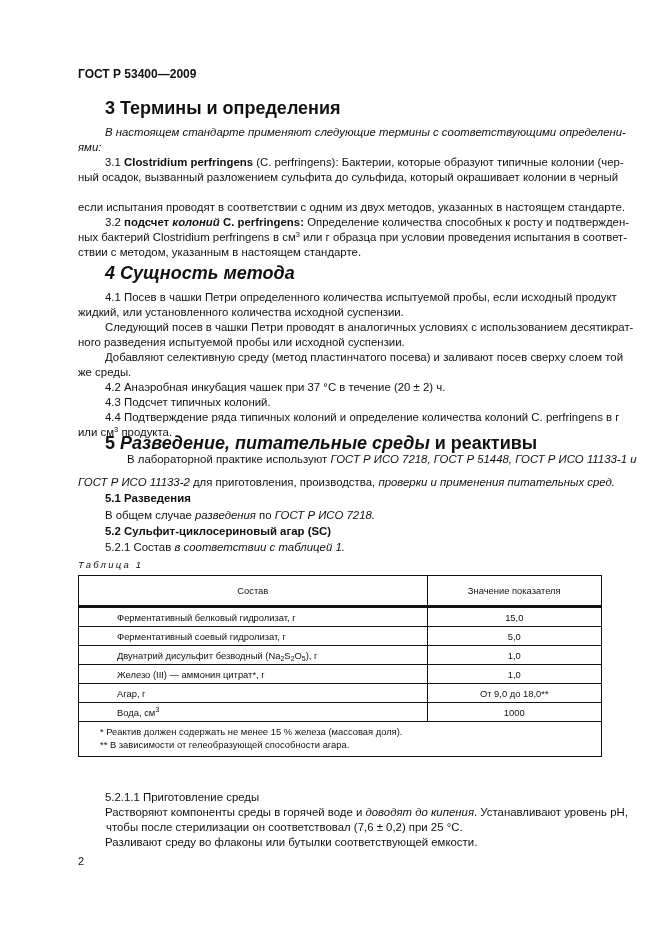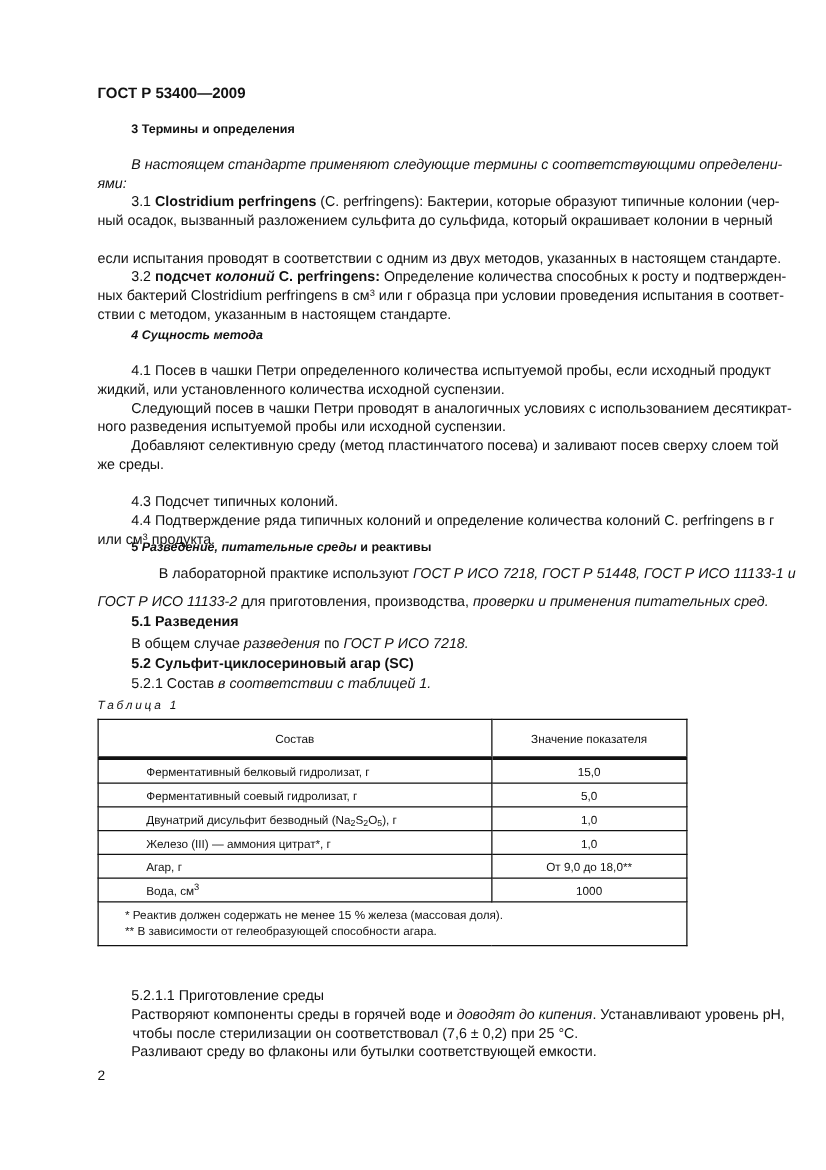--- a/index.html
+++ b/index.html
@@ -4,28 +4,28 @@
 <style>
   html, body { margin: 0; padding: 0; background: #ffffff; }
   body { width: 661px; height: 936px; position: relative; overflow: hidden;
          font-family: "Liberation Sans", sans-serif; color: #111; }
   .page { position: absolute; left: 0; top: 0; width: 661px; height: 936px; }
   .ln { position: absolute; left: 78px; width: 535px; font-size: 11.4px; line-height: 14px;
         white-space: nowrap; }
   .ln.j { text-align: justify; text-align-last: justify; }
   .ind { left: 105px; width: 508px; }
   .hdr { font-weight: bold; font-size: 12px; }
-  .h1 { position: absolute; left: 105px; font-size: 10px; font-weight: bold; white-space: nowrap; }
+  .h1 { position: absolute; left: 105px; font-size: 18px; font-weight: bold; white-space: nowrap; }
   .it { font-style: italic; }
   .b { font-weight: bold; }
   sup { font-size: 7.5px; vertical-align: top; position: relative; top: -2px; }
   sub { font-size: 7px; vertical-align: baseline; position: relative; top: 2px; }
   .tcap { position: absolute; left: 78px; top: 559px; font-size: 9.5px; font-style: italic;
           letter-spacing: 2.2px; white-space: nowrap; }
-  table.t1 { position: absolute; left: 78px; top: 575px; width: 472px; border-collapse: collapse;
+  table.t1 { position: absolute; left: 78px; top: 575px; width: 524px; border-collapse: collapse;
              font-size: 9.4px; }
   table.t1 td, table.t1 th { border: 1.3px solid #111; padding: 0; height: 18px; }
   table.t1 th { font-weight: normal; height: 29px; border-bottom: 3px solid #111; text-align: center; }
   table.t1 td.name { padding-left: 38px; }
   table.t1 td.val { text-align: center; }
   table.t1 td.foot { padding: 3px 0 5px 21px; line-height: 13px; height: auto; }
   .pagenum { position: absolute; left: 78px; top: 855px; font-size: 11px; }
 </style>
 </head>
 <body>
@@ -46,20 +46,21 @@
   <div class="ln j" style="top:230px;"><span>ных бактерий Clostridium perfringens в см</span><sup>3</sup><span> или г образца при условии проведения испытания в соответ-</span></div>
   <div class="ln" style="top:245px;">ствии с методом, указанным в настоящем стандарте.</div>
 
   <div class="h1 it" style="top:263px;">4  Сущность метода</div>
   <div class="ln ind j" style="top:290px;">4.1  Посев в чашки Петри определенного количества испытуемой пробы, если исходный продукт</div>
   <div class="ln ind j" style="top:320px;">Следующий посев в чашки Петри проводят в аналогичных условиях с использованием десятикрат-</div>
   <div class="ln" style="top:305px;">жидкий, или установленного количества исходной суспензии.</div>
   <div class="ln" style="top:335px;">ного разведения испытуемой пробы или исходной суспензии.</div>
   <div class="ln ind j" style="top:350px;">Добавляют селективную среду (метод пластинчатого посева) и заливают посев сверху слоем той</div>
   <div class="ln" style="top:365px;">же среды.</div>
+  <div class="ln ind" style="top:380px;">4.2  Анаэробная инкубация чашек при 37 °С в течение (20 ± 2) ч.</div>
   <div class="ln ind" style="top:395px;">4.3  Подсчет типичных колоний.</div>
   <div class="ln ind j" style="top:410px;">4.4  Подтверждение ряда типичных колоний и определение количества колоний C. perfringens в г</div>
   <div class="ln" style="top:425px;"><span>или см</span><sup>3</sup><span> продукта.</span></div>
 
   <div class="h1" style="top:432px; top:433px;"><span>5  </span><span class="it">Разведение, питательные среды</span><span> и реактивы</span></div>
   <div class="ln ind j" style="top:452px;padding-left:22px;"><span>В лабораторной практике используют </span><span class="it">ГОСТ Р ИСО 7218, ГОСТ Р 51448, ГОСТ Р ИСО 11133-1 и</span></div>
   <div class="ln" style="top:475px;"><span class="it">ГОСТ Р ИСО 11133-2</span><span> для приготовления, производства, </span><span class="it">проверки и применения питательных сред.</span></div>
   <div class="ln ind b" style="top:491px;">5.1  Разведения</div>
   <div class="ln ind" style="top:508px;"><span>В общем случае </span><span class="it">разведения</span><span> по </span><span class="it">ГОСТ Р ИСО 7218.</span></div>
   <div class="ln ind b" style="top:524px;">5.2  Сульфит-циклосериновый агар (SC)</div>

